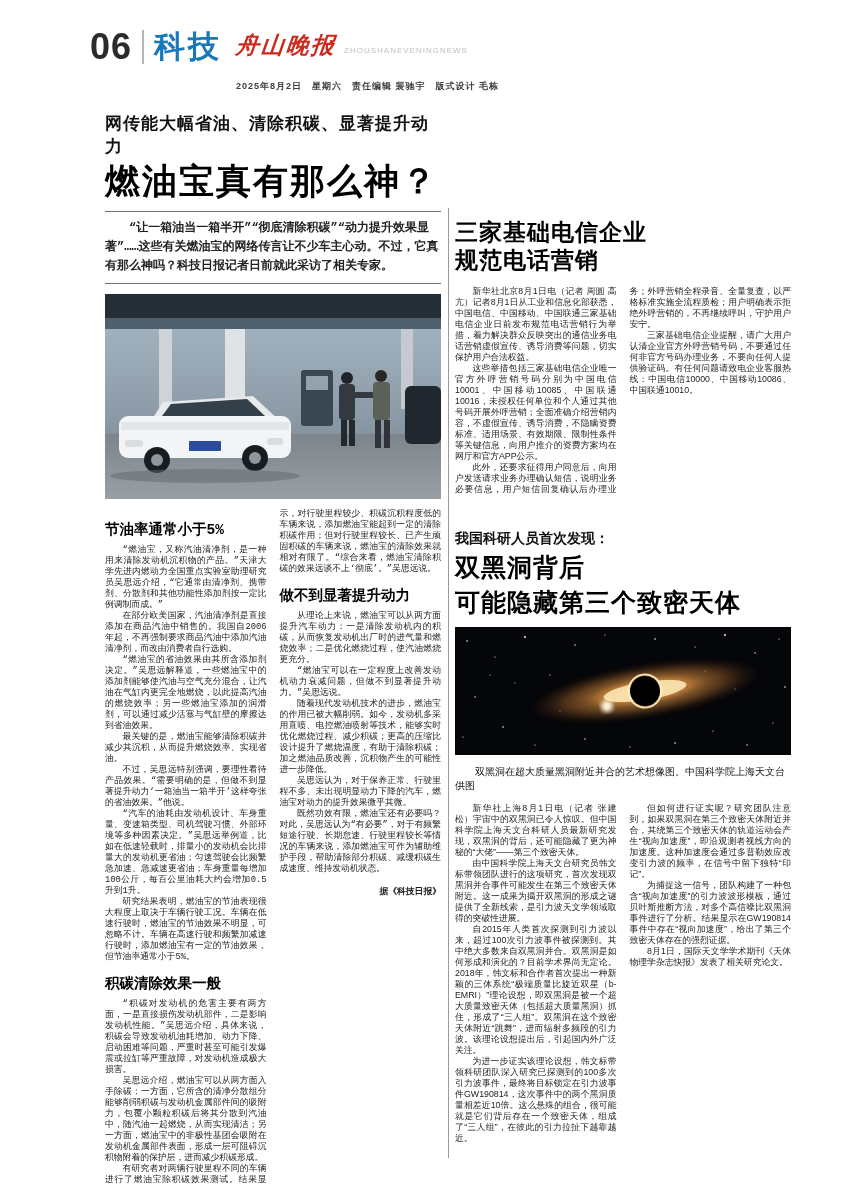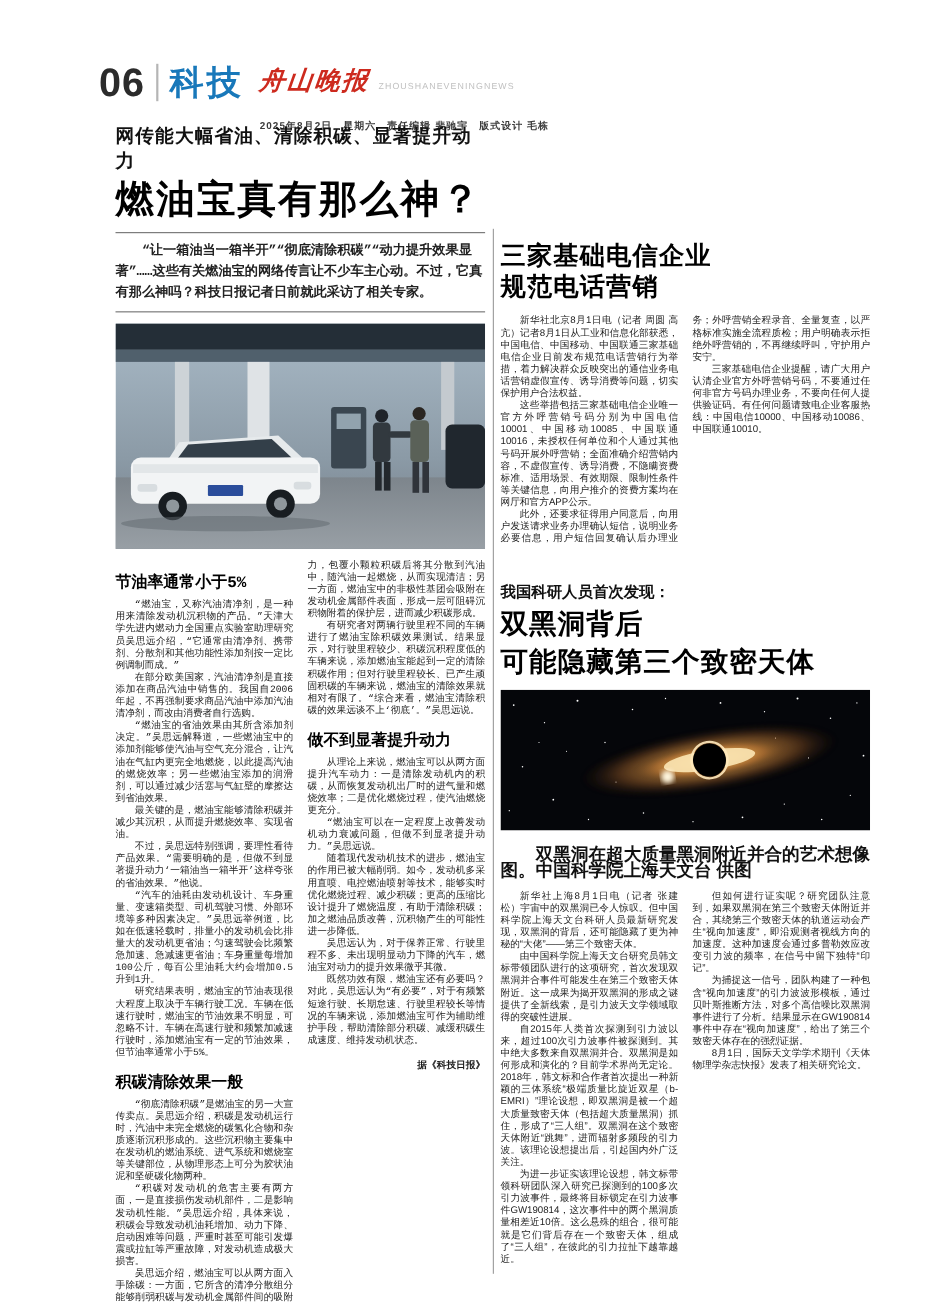--- a/index.html
+++ b/index.html
@@ -1,19 +1,19 @@
 <!DOCTYPE html>
 <html><head>
 <meta charset="utf-8">
 <style>
   html,body{margin:0;padding:0;background:#e8e8e8;}
   .page{position:relative;width:842px;height:1191px;margin:0 auto;background:#ffffff;
         overflow:hidden;font-family:"Liberation Sans","DejaVu Sans",sans-serif;color:#1a1a1a;}
   
-  .masthead{position:absolute;left:90px;top:56px;right:52px;display:flex;align-items:flex-start;}
+  .masthead{position:absolute;left:90px;top:28px;right:52px;display:flex;align-items:flex-start;}
   .page-no{font-size:36px;font-weight:bold;color:#2b2b2b;line-height:38px;letter-spacing:1px;}
   .mast-div{width:2px;height:34px;background:#b5b5b5;margin:2px 10px 0 10px;}
   .section-title{font-size:31px;font-weight:bold;color:#1878ba;line-height:38px;letter-spacing:3px;}
   .mast-right{margin-left:14px;padding-top:2px;}
   .mast-row{display:flex;align-items:baseline;}
   .paper-name{font-family:"Liberation Serif","DejaVu Serif",serif;font-style:italic;font-weight:bold;
               font-size:23px;color:#cd2a1e;letter-spacing:2px;transform:skewX(-6deg);}
   .paper-name-en{font-size:8px;color:#c0c0c0;letter-spacing:1px;margin-left:8px;}
   .date-line{font-size:9px;font-weight:bold;color:#3c3c3c;margin-top:19px;letter-spacing:1px;}
   
@@ -33,21 +33,21 @@
   .sub-head{font-size:14.5px;font-weight:bold;color:#000;margin:11px 0 6px;text-indent:0;}
   .credit{font-weight:bold;float:right;margin-top:12px;}
   
   .sec-headline{font-size:23px;font-weight:900;line-height:1.22;letter-spacing:1px;color:#000;}
   .telecom-body{height:212px;margin-top:12px;}
   
   .bh-block{margin-top:32px;}
   .bh-kicker{font-size:14px;font-weight:bold;color:#111;}
   .bh-headline{font-size:25px;font-weight:900;line-height:1.25;letter-spacing:1px;color:#000;margin-top:4px;}
   .bh-photo{display:block;width:336px;height:128px;margin:8px 0 5px;}
-  .caption{font-size:16px;font-weight:bold;line-height:14px;text-indent:2em;color:#111;margin-bottom:10px;}
+  .caption{font-size:10px;font-weight:normal;line-height:14px;text-indent:2em;color:#111;margin-bottom:10px;}
   .bh-body{height:345px;}
 </style>
 </head>
 <body>
 
 <div class="page">
 
   <div class="masthead">
     <div class="page-no">06</div>
     <div class="mast-div"></div>
@@ -128,21 +128,20 @@
       <div class="article-body main-body">
           <h3 class="sub-head">节油率通常小于5%</h3>
           <p class="body-p">“燃油宝，又称汽油清净剂，是一种用来清除发动机沉积物的产品。”天津大学先进内燃动力全国重点实验室助理研究员吴思远介绍，“它通常由清净剂、携带剂、分散剂和其他功能性添加剂按一定比例调制而成。”</p>
           <p class="body-p">在部分欧美国家，汽油清净剂是直接添加在商品汽油中销售的。我国自2006年起，不再强制要求商品汽油中添加汽油清净剂，而改由消费者自行选购。</p>
           <p class="body-p">“燃油宝的省油效果由其所含添加剂决定。”吴思远解释道，一些燃油宝中的添加剂能够使汽油与空气充分混合，让汽油在气缸内更完全地燃烧，以此提高汽油的燃烧效率；另一些燃油宝添加的润滑剂，可以通过减少活塞与气缸壁的摩擦达到省油效果。</p>
           <p class="body-p">最关键的是，燃油宝能够清除积碳并减少其沉积，从而提升燃烧效率、实现省油。</p>
           <p class="body-p">不过，吴思远特别强调，要理性看待产品效果。“需要明确的是，但做不到显著提升动力‘一箱油当一箱半开’这样夸张的省油效果。”他说。</p>
           <p class="body-p">“汽车的油耗由发动机设计、车身重量、变速箱类型、司机驾驶习惯、外部环境等多种因素决定。”吴思远举例道，比如在低速轻载时，排量小的发动机会比排量大的发动机更省油；匀速驾驶会比频繁急加速、急减速更省油；车身重量每增加100公斤，每百公里油耗大约会增加0.5升到1升。</p>
           <p class="body-p">研究结果表明，燃油宝的节油表现很大程度上取决于车辆行驶工况。车辆在低速行驶时，燃油宝的节油效果不明显，可忽略不计。车辆在高速行驶和频繁加减速行驶时，添加燃油宝有一定的节油效果，但节油率通常小于5%。</p>
           <h3 class="sub-head">积碳清除效果一般</h3>
-          <p class="body-p">“彻底清除积碳”是燃油宝的另一大宣传卖点。吴思远介绍，积碳是发动机运行时，汽油中未完全燃烧的碳氢化合物和杂质逐渐沉积形成的。这些沉积物主要集中在发动机的燃油系统、进气系统和燃烧室等关键部位，从物理形态上可分为胶状油泥和坚硬碳化物两种。</p>
           <p class="body-p">“积碳对发动机的危害主要有两方面，一是直接损伤发动机部件，二是影响发动机性能。”吴思远介绍，具体来说，积碳会导致发动机油耗增加、动力下降、启动困难等问题，严重时甚至可能引发爆震或拉缸等严重故障，对发动机造成极大损害。</p>
           <p class="body-p">吴思远介绍，燃油宝可以从两方面入手除碳：一方面，它所含的清净分散组分能够削弱积碳与发动机金属部件间的吸附力，包覆小颗粒积碳后将其分散到汽油中，随汽油一起燃烧，从而实现清洁；另一方面，燃油宝中的非极性基团会吸附在发动机金属部件表面，形成一层可阻碍沉积物附着的保护层，进而减少积碳形成。</p>
           <p class="body-p">有研究者对两辆行驶里程不同的车辆进行了燃油宝除积碳效果测试。结果显示，对行驶里程较少、积碳沉积程度低的车辆来说，添加燃油宝能起到一定的清除积碳作用；但对行驶里程较长、已产生顽固积碳的车辆来说，燃油宝的清除效果就相对有限了。“综合来看，燃油宝清除积碳的效果远谈不上‘彻底’。”吴思远说。</p>
           <h3 class="sub-head">做不到显著提升动力</h3>
           <p class="body-p">从理论上来说，燃油宝可以从两方面提升汽车动力：一是清除发动机内的积碳，从而恢复发动机出厂时的进气量和燃烧效率；二是优化燃烧过程，使汽油燃烧更充分。</p>
           <p class="body-p">“燃油宝可以在一定程度上改善发动机动力衰减问题，但做不到显著提升动力。”吴思远说。</p>
           <p class="body-p">随着现代发动机技术的进步，燃油宝的作用已被大幅削弱。如今，发动机多采用直喷、电控燃油喷射等技术，能够实时优化燃烧过程、减少积碳；更高的压缩比设计提升了燃烧温度，有助于清除积碳；加之燃油品质改善，沉积物产生的可能性进一步降低。</p>
           <p class="body-p">吴思远认为，对于保养正常、行驶里程不多、未出现明显动力下降的汽车，燃油宝对动力的提升效果微乎其微。</p>
           <p class="body-p">既然功效有限，燃油宝还有必要吗？对此，吴思远认为“有必要”，对于有频繁短途行驶、长期怠速、行驶里程较长等情况的车辆来说，添加燃油宝可作为辅助维护手段，帮助清除部分积碳、减缓积碳生成速度、维持发动机状态。<span class="credit">据《科技日报》</span></p>
         </div>

